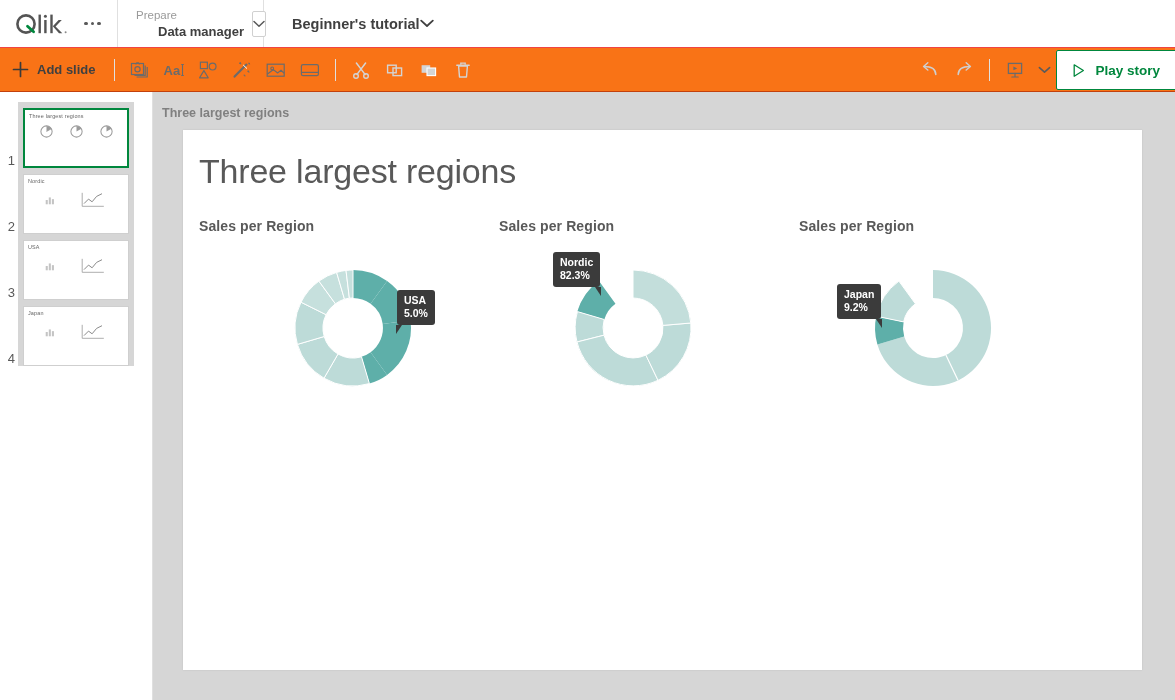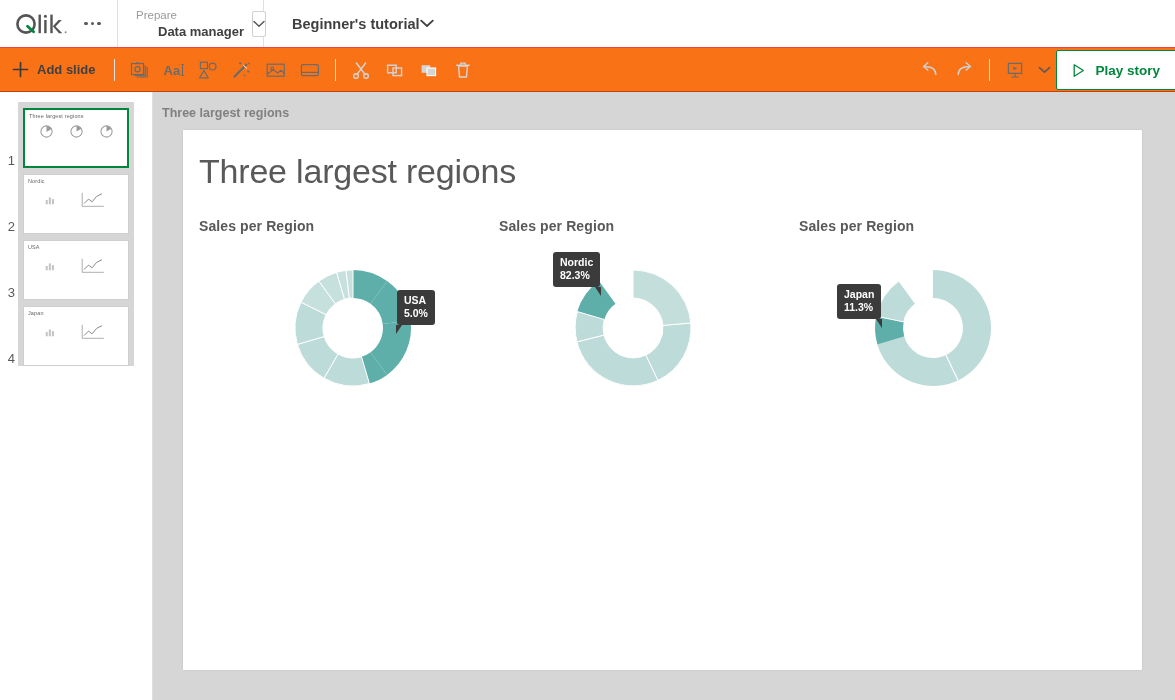--- a/index.html
+++ b/index.html
@@ -537,21 +537,21 @@
                 <path d="M 0 -58 A 58 58 0 1 1 -55.6 16.4 L -28.8 8.5 A 30 30 0 1 0 0 -30 Z" fill="#BDDBD8"></path>
 
                 <path d="M -55.6 16.4 A 58 58 0 0 1 -56.8 -11.8 L -29.4 -6.1 A 30 30 0 0 0 -28.8 8.5 Z" fill="#5EAFA9"></path>
                 <path d="M -56.8 -11.8 A 58 58 0 0 1 -34.1 -46.9 L -17.6 -24.2 A 30 30 0 0 0 -29.4 -6.1 Z" fill="#BDDBD8" stroke="#ffffff" stroke-width="1"></path>
                 <path d="M -22.0 -53.7 L -11.4 -27.8 M -12.0 -56.7 L -6.2 -29.4" stroke="#ffffff" stroke-width="1.2"></path>
                 <path d="M 25.0 52.3 L 12.9 27.1" stroke="#ffffff" stroke-width="1.2"></path>
               </g>
             </svg>
             <div class="tooltip tip-down" style="left:54px; top:44px;">
               <div>Japan</div>
-              <div class="v">11.3%</div>
+              <div class="v">9.2%</div>
             </div>
           </div>
         </div>
 
       </div>
     </div>
   </div>
 </div>
 
 </body></html>

